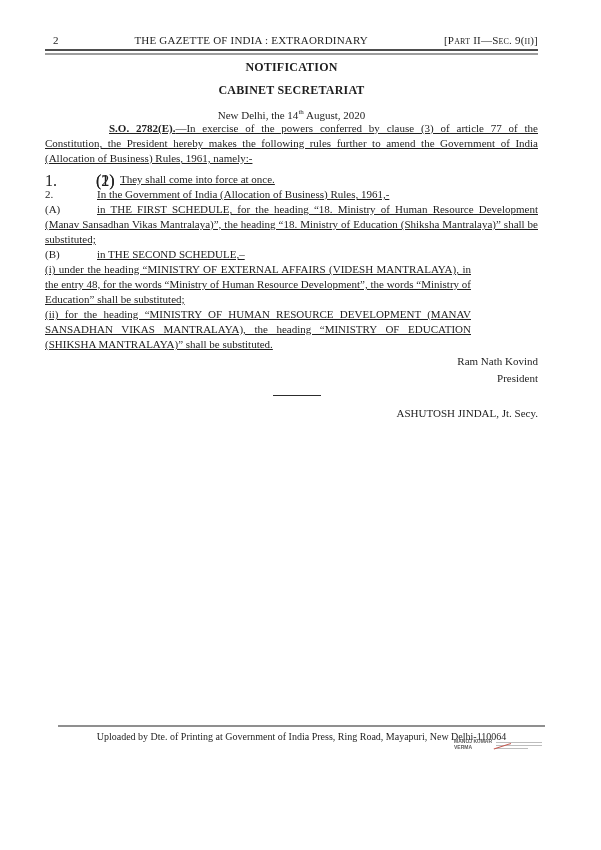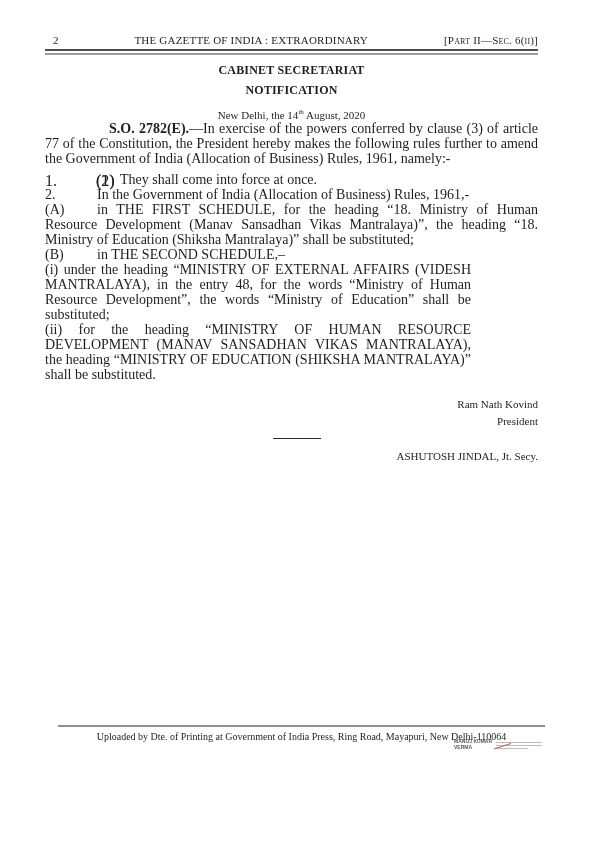--- a/index.html
+++ b/index.html
@@ -17,30 +17,30 @@
   .dbl { margin-top:2px; }
   .dbl .a { height:2px; background:#4e4e4e; }
   .dbl .b { height:2px; background:#9d9d9d; margin-top:2px; }
 
   .c { text-align:center; margin:0; }
   .org  { font-weight:bold; font-size:12px; margin-top:8px; letter-spacing:.2px; }
   .ntf  { font-weight:bold; font-size:12px; margin-top:5px; letter-spacing:.2px; }
   .date { font-size:11px; margin-top:11px; }
   .date sup { font-size:7px; line-height:0; }
 
-  .doc p { font-size:14px; line-height:15px; text-align:justify; margin:0; }
+  .doc p { font-size:11px; line-height:15px; text-align:justify; margin:0;text-decoration:underline; }
   .intro { margin-top:6px; text-indent:64px; }
   .it  { position:relative; padding-left:75px; margin-top:6px; }
   .it .n0 { position:absolute; left:0; }
   .it .n1 { position:absolute; left:51px; }
   .pA  { margin-top:6px; }
   .lbl { display:inline-block; width:52px; }
   .sub { margin-left:67px; margin-top:6px; width:426px; }
 
-  .sig { text-align:right; font-size:11px; line-height:17px; margin-top:14px; }
+  .sig { text-align:right; font-size:11px; line-height:17px; margin-top:1px; }
   .sig p { margin:0; }
   .divider { width:48px; height:0; border-top:1.5px solid #2c2c2c; margin:8px 0 9px 228px; }
 
   
   .footer { position:absolute; left:58px; top:725px; width:487px; font-size:10px; text-align:center; }
   .footer .rule { height:2px; background:#8f8f8f; margin-bottom:3px; }
   .footer p { margin:0; line-height:13px; }
   .stamp { position:absolute; left:396px; top:13px; display:flex; gap:4px; text-align:left; }
   .stamp-name { font-family:"Liberation Sans","DejaVu Sans",sans-serif; font-size:5px; line-height:6px; color:#5a5a5a; font-weight:bold; white-space:nowrap; }
   .stamp-sig { position:relative; width:46px; padding-top:2px; }
@@ -50,29 +50,29 @@
 </style>
 </head>
 <body>
 
 <div class="page">
   <div class="flow">
 
     <div class="hdr">
       <span class="pagenum">2</span>
       <span class="gz-title">THE GAZETTE OF INDIA : EXTRAORDINARY</span>
-      <span class="part">[Part II—Sec. 6(ii)]</span>
+      <span class="part">[Part II—Sec. 9(ii)]</span>
     </div>
     <div class="dbl">
       <div class="a"></div>
       <div class="b"></div>
     </div>
 
+    <p class="c ntf">NOTIFICATION</p>
     <p class="c org">CABINET SECRETARIAT</p>
-    <p class="c ntf">NOTIFICATION</p>
     <p class="c date"><span>New Delhi, the 14</span><sup>th</sup><span> August, 2020</span></p>
 
     <div class="doc">
 
       <p class="intro"><b>S.O. 2782(E).</b><span>—In exercise of the powers conferred by clause (3) of article 77 of the Constitution, the President hereby makes the following rules further to amend the Government of India (Allocation of Business) Rules, 1961, namely:-</span></p>
 
       <div class="it">
         <span class="n0">1.</span>
         <span class="n1">(1)</span>
       </div>

